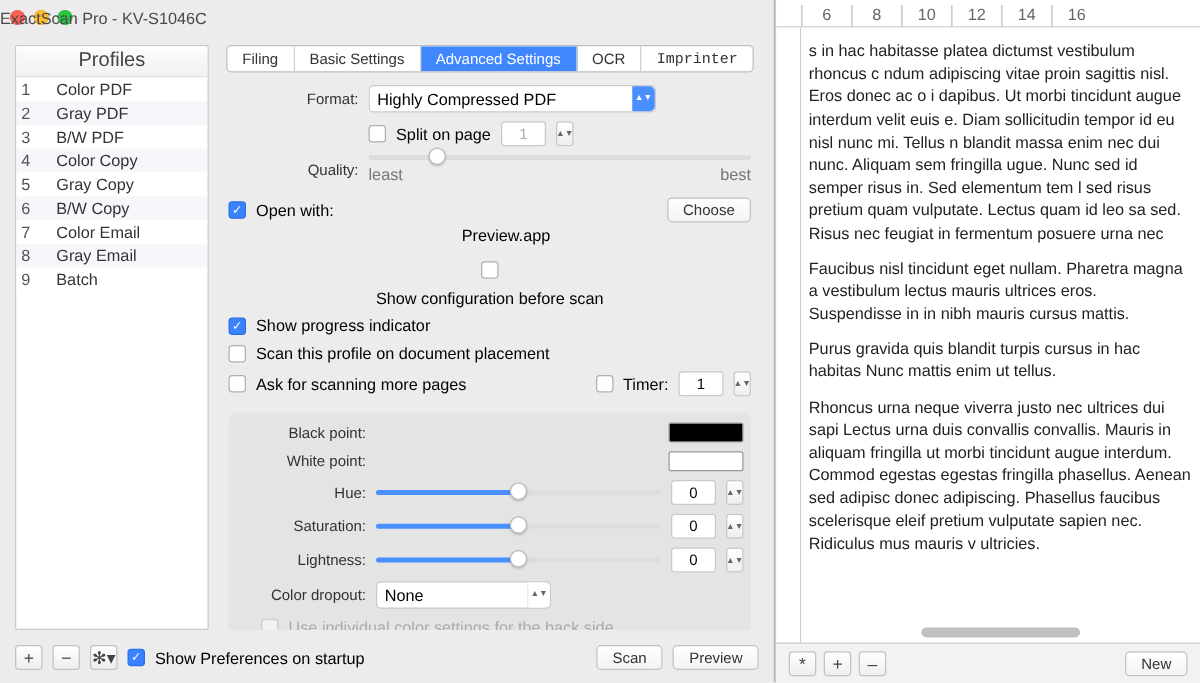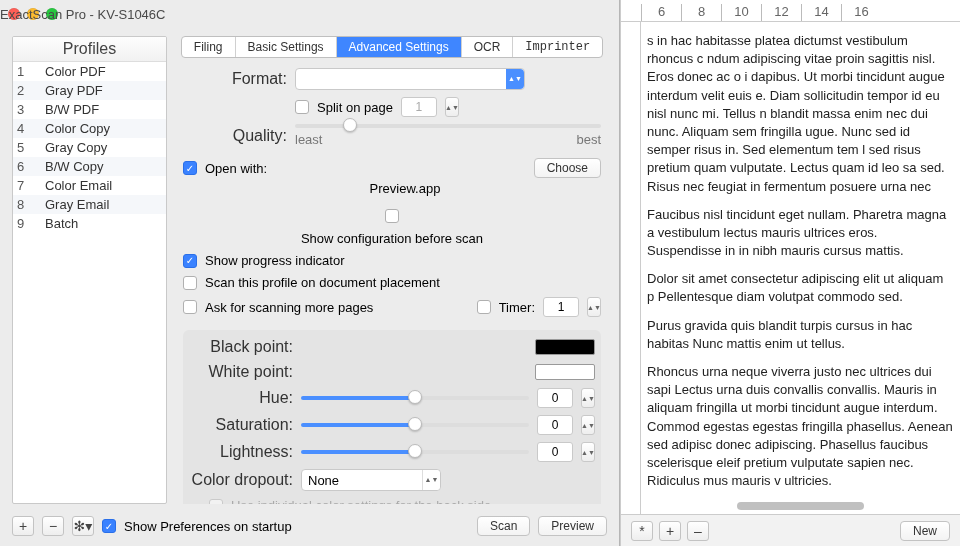--- a/index.html
+++ b/index.html
@@ -21,21 +21,21 @@
 .profile-row:nth-child(even){ background:#f5f7fa; }
 .profile-num { width: 28px; color: #555; }
 .settings { flex: 1; display: flex; flex-direction: column; background: #ececec; overflow: hidden; }
 .tabs { display: flex; justify-content: center; margin-bottom: 10px; }
 .tab-group { display: flex; border: 1px solid #bfbfbf; border-radius: 4px; overflow: hidden; background: #fff; }
 .tab { padding: 3px 12px; font-size: 12px; color: #333; border-right: 1px solid #d0d0d0; cursor: default; }
 .tab:last-child { border-right: none; font-family: Liberation Mono, monospace; }
 .tab.active { background: #3f86ff; color: #fff; }
 .form { display: flex; flex-direction: column; gap: 7px; padding: 0 6px; overflow: auto; flex: 1; }
 .row { display: flex; align-items: center; gap: 8px; }
-.label { width: 104px; text-align: right; color: #333; font-size: 16px; }
+.label { width: 104px; text-align: right; color: #333; font-size: 12px; }
 .select { flex: none; width: 230px; height: 22px; background: #fff; border: 1px solid #c9c9c9; border-radius: 4px; display: flex; align-items: center; padding: 0 6px; position: relative; font-size: 12px; }
 .select-arrows { position: absolute; right: 0; top: 0; bottom: 0; width: 18px; background: #4a8fff; border-radius: 0 4px 4px 0; display:flex; flex-direction:column; align-items:center; justify-content:center; color:#fff; font-size:7px; line-height:6px;}
 .checkbox { width: 14px; height: 14px; border: 1px solid #b0b0b0; border-radius: 3px; background: #fff; display:inline-flex; align-items:center; justify-content:center; color:#fff; font-size:10px; flex:none;}
 .checkbox.checked { background: #3a82ff; border-color:#2a6fe8; }
 .stepper { width: 36px; height: 20px; border:1px solid #c9c9c9; border-radius:3px; background:#fff; text-align:center; font-size:12px; display:inline-flex; align-items:center; justify-content:center; }
 .stepper-btns { width:14px; height:20px; border:1px solid #c9c9c9; border-radius:3px; background:linear-gradient(#fff,#eee); display:flex; flex-direction:column; font-size:7px; color:#666; align-items:center; justify-content:center; line-height:7px;}
 .btn { background: linear-gradient(#fff,#f3f3f3); border:1px solid #c3c3c3; border-radius:4px; padding: 2px 12px; font-size:12px; color:#333; }
 .slider-track { height:4px; background: linear-gradient(to right,#4a8fff 0,#4a8fff var(--p,50%), #ddd var(--p,50%), #ddd 100%); border-radius:2px; flex:1; position:relative; }
 .slider-track.plain { background:#ddd; }
 .slider-thumb { position:absolute; top:-6px; width:14px; height:14px; border-radius:50%; background:#fff; border:1px solid #bbb; box-shadow:0 1px 2px rgba(0,0,0,.2); left: var(--p,50%); transform:translateX(-50%);}
@@ -122,20 +122,21 @@
             <div class="tab active">Advanced Settings</div>
             <div class="tab">OCR</div>
             <div class="tab">Imprinter</div>
           </div>
       </div>
 
       <div class="form">
         <div class="row">
           <div class="label">Format:</div>
           <div class="select">
+            <span>Highly Compressed PDF</span>
             <div class="select-arrows">▲▼</div>
           </div>
         </div>
         <div class="row" style="padding-left:112px;">
           <span class="checkbox"></span>
           <span>Split on page</span>
           <span class="stepper disabled">1</span>
           <span class="stepper-btns">▲▼</span>
         </div>
         <div class="row">
@@ -253,21 +254,20 @@
       <span>10</span>
       <span>12</span>
       <span>14</span>
       <span>16</span>
     </div>
   <div class="preview-body">
     <div class="ruler-v"></div>
     <div class="page">
       <p>s in hac habitasse platea dictumst vestibulum rhoncus c ndum adipiscing vitae proin sagittis nisl. Eros donec ac o i dapibus. Ut morbi tincidunt augue interdum velit euis e. Diam sollicitudin tempor id eu nisl nunc mi. Tellus n  blandit massa enim nec dui nunc. Aliquam sem fringilla ugue. Nunc sed id semper risus in. Sed elementum tem l sed risus pretium quam vulputate. Lectus quam id leo  sa sed. Risus nec feugiat in fermentum posuere urna nec</p>
       <p>Faucibus nisl tincidunt eget nullam. Pharetra magna a vestibulum lectus mauris ultrices eros. Suspendisse in  in nibh mauris cursus mattis.</p>
-      <p>Dolor sit amet consectetur adipiscing elit ut aliquam p Pellentesque diam volutpat commodo sed.</p>
       <p>Purus gravida quis blandit turpis cursus in hac habitas Nunc mattis enim ut tellus.</p>
       <p>Rhoncus urna neque viverra justo nec ultrices dui sapi Lectus urna duis convallis convallis. Mauris in aliquam fringilla ut morbi tincidunt augue interdum. Commod egestas egestas fringilla phasellus. Aenean sed adipisc donec adipiscing. Phasellus faucibus scelerisque eleif pretium vulputate sapien nec. Ridiculus mus mauris v ultricies.</p>
       <div class="scroll-h"></div>
     </div>
   </div>
   <div class="preview-bottom">
     <div class="icon-btn">*</div>
     <div class="icon-btn">+</div>
     <div class="icon-btn">–</div>
     <span class="spacer"></span>

